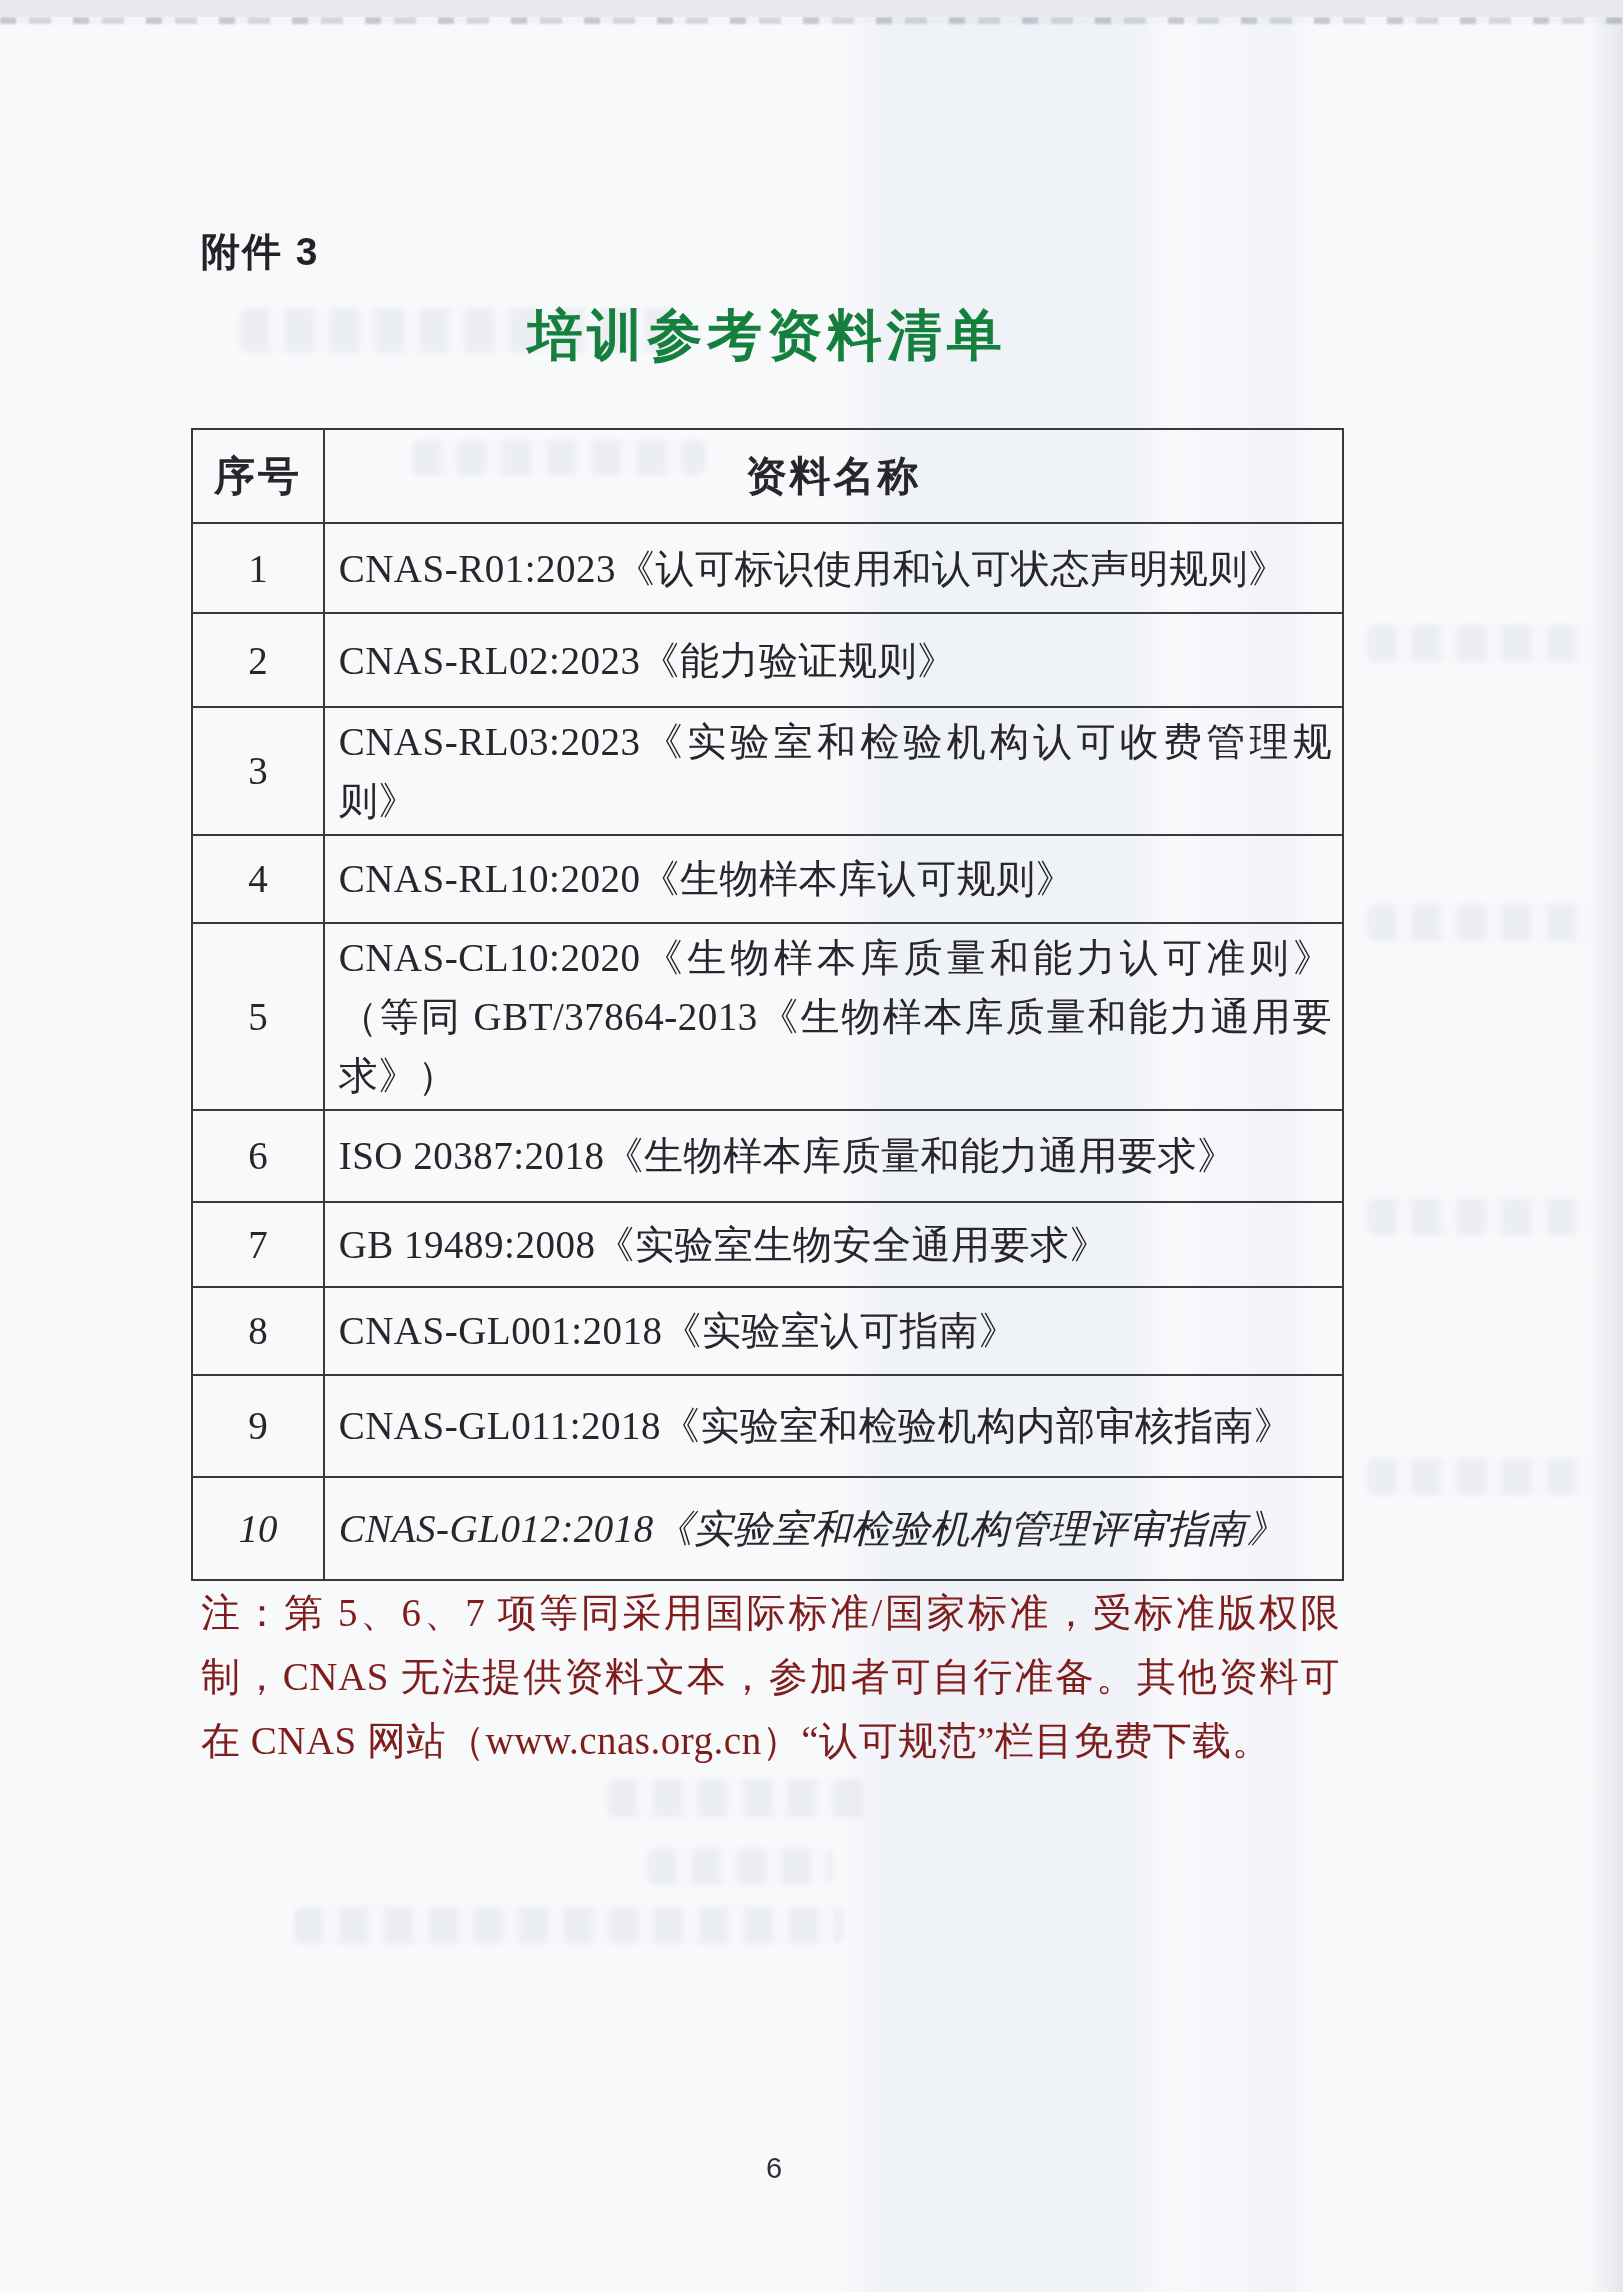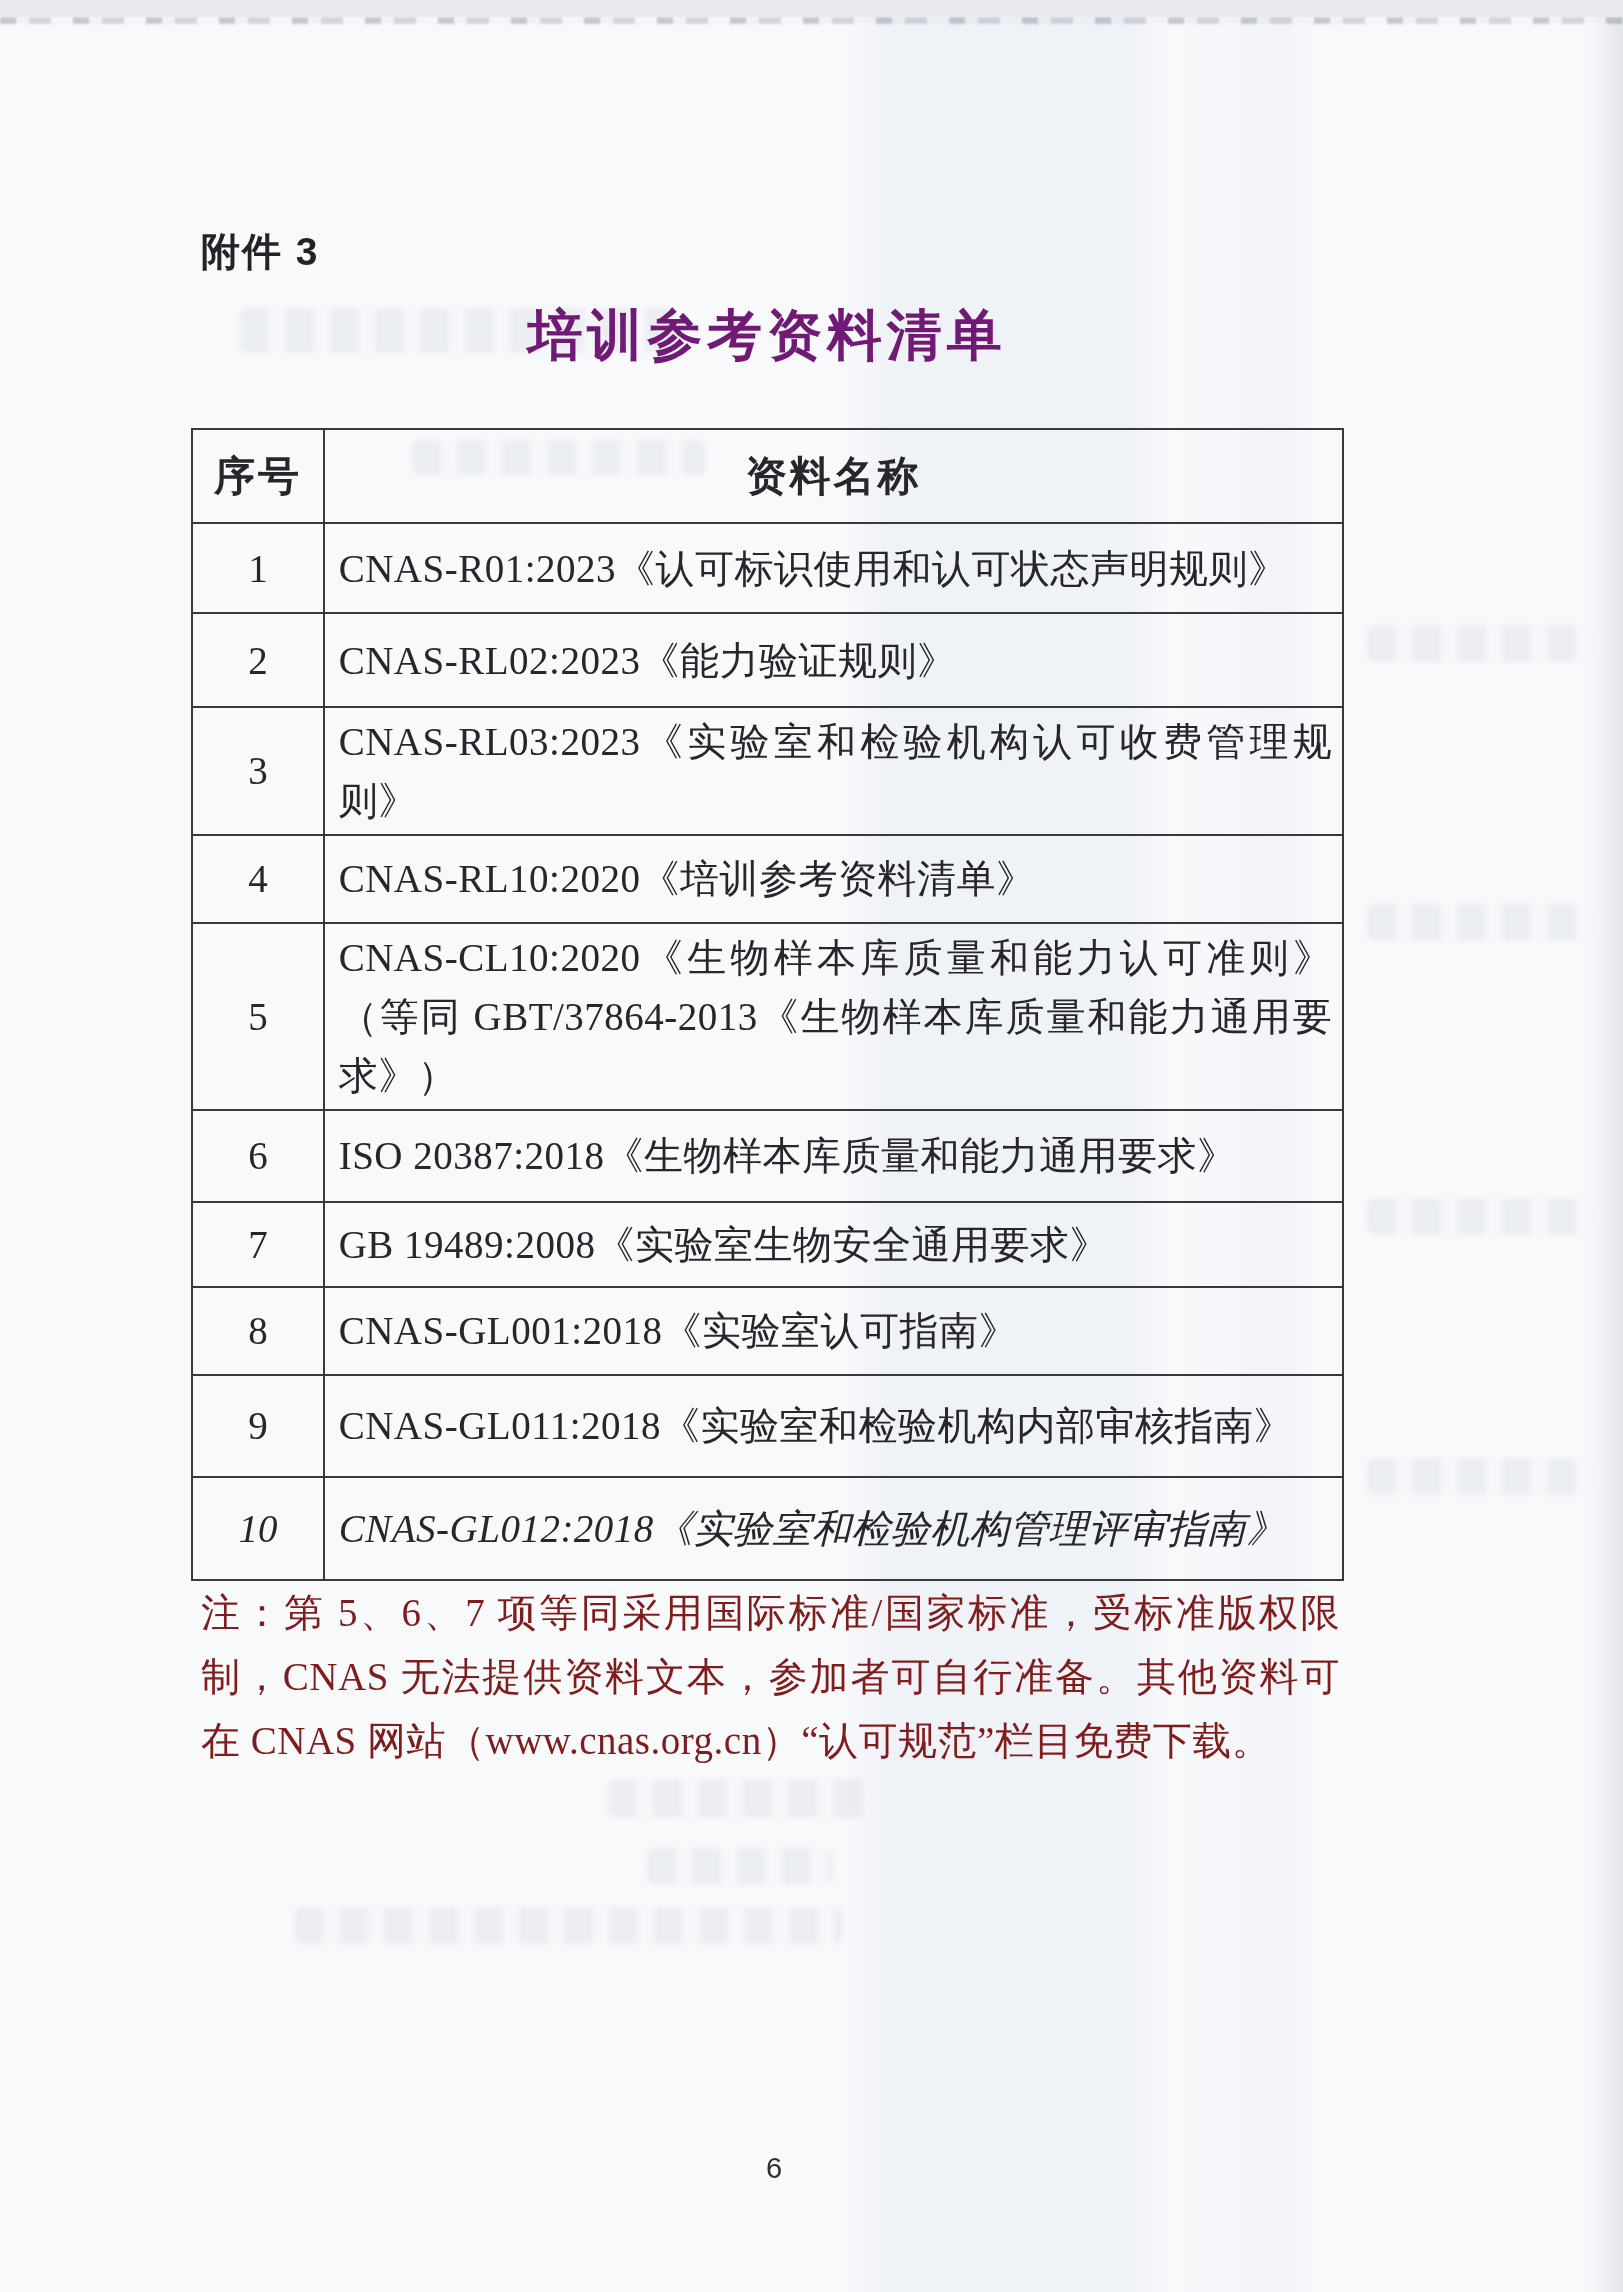--- a/index.html
+++ b/index.html
@@ -45,21 +45,21 @@
   
   .attachment{
     position:absolute;left:201px;top:208px;
     font-family:"Liberation Sans","DejaVu Sans",sans-serif;
     font-weight:600;font-size:39px;letter-spacing:2px;color:#232327;
   }
   .doc-title{
     position:absolute;left:191px;top:282px;width:1152px;
     text-align:center;
     font-family:"Liberation Sans","DejaVu Sans",sans-serif;
-    font-weight:700;font-size:55px;letter-spacing:4.9px;color:#701a75;
+    font-weight:700;font-size:55px;letter-spacing:4.9px;color:#15803d;
   }
   table.ref-table{
     position:absolute;left:191px;top:411px;
     width:1152px;
     border-collapse:collapse;table-layout:fixed;
     font-size:39px;color:#26262b;
   }
   .ref-table col.c-idx{width:132px;}
   .ref-table col.c-name{width:1019px;}
   .ref-table th,.ref-table td{
@@ -128,21 +128,21 @@
       <tr style="height:94px;">
         <td class="idx">2</td>
         <td class="name">CNAS-RL02:2023《能力验证规则》</td>
       </tr>
       <tr style="height:118px;">
         <td class="idx">3</td>
         <td class="name">CNAS-RL03:2023《实验室和检验机构认可收费管理规则》</td>
       </tr>
       <tr style="height:88px;">
         <td class="idx">4</td>
-        <td class="name">CNAS-RL10:2020《培训参考资料清单》</td>
+        <td class="name">CNAS-RL10:2020《生物样本库认可规则》</td>
       </tr>
       <tr style="height:181px;">
         <td class="idx">5</td>
         <td class="name">CNAS-CL10:2020《生物样本库质量和能力认可准则》（等同 GBT/37864-2013《生物样本库质量和能力通用要求》）</td>
       </tr>
       <tr style="height:92px;">
         <td class="idx">6</td>
         <td class="name">ISO 20387:2018《生物样本库质量和能力通用要求》</td>
       </tr>
       <tr style="height:85px;">

